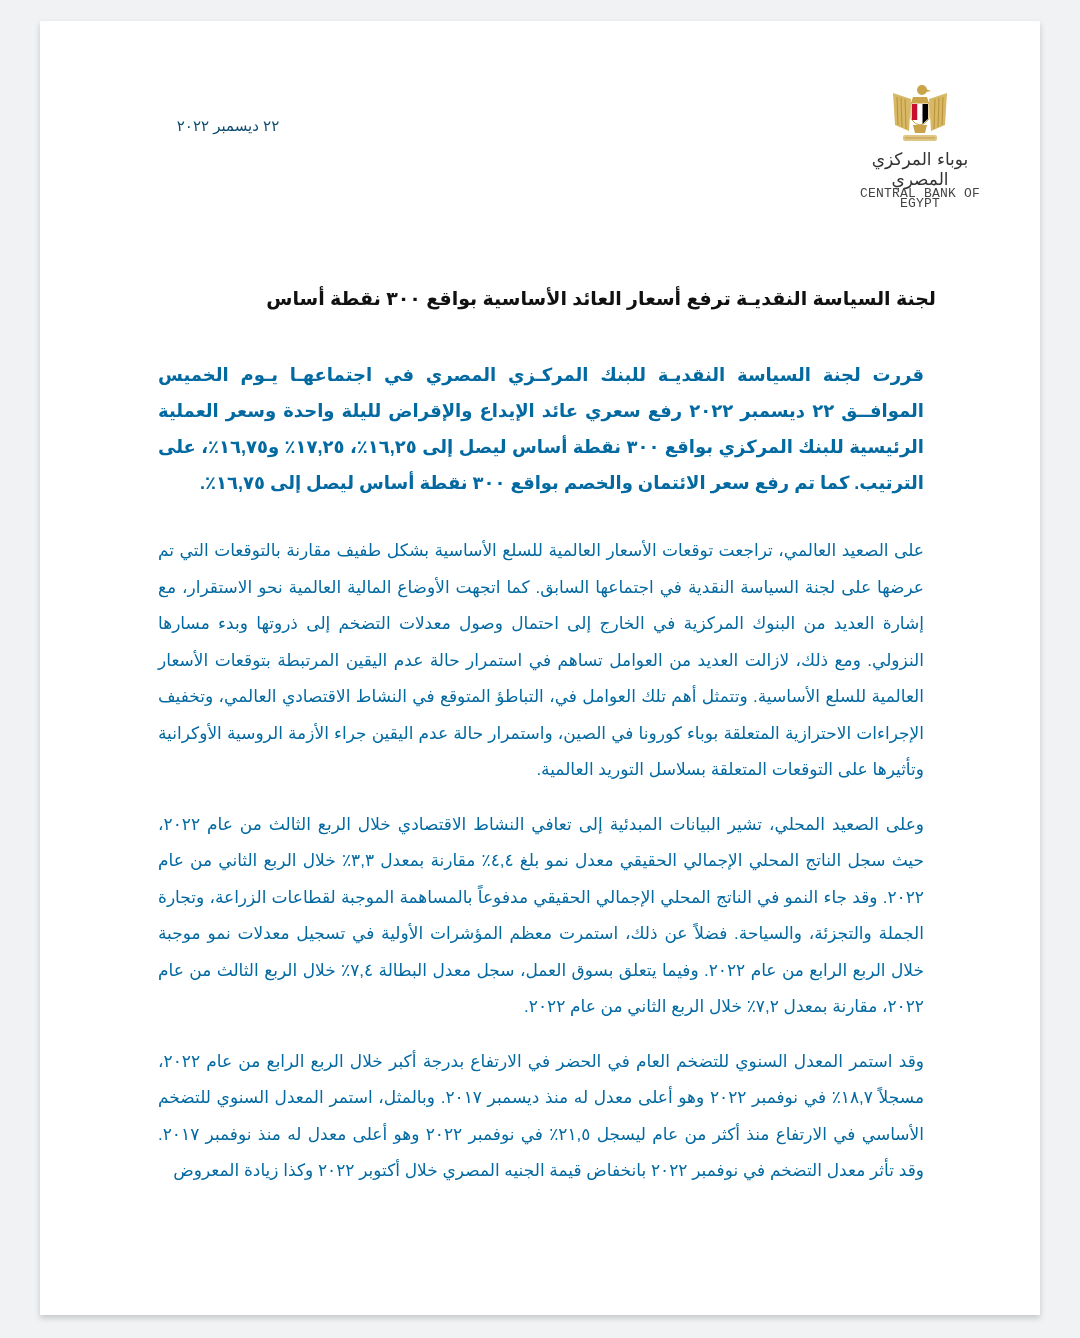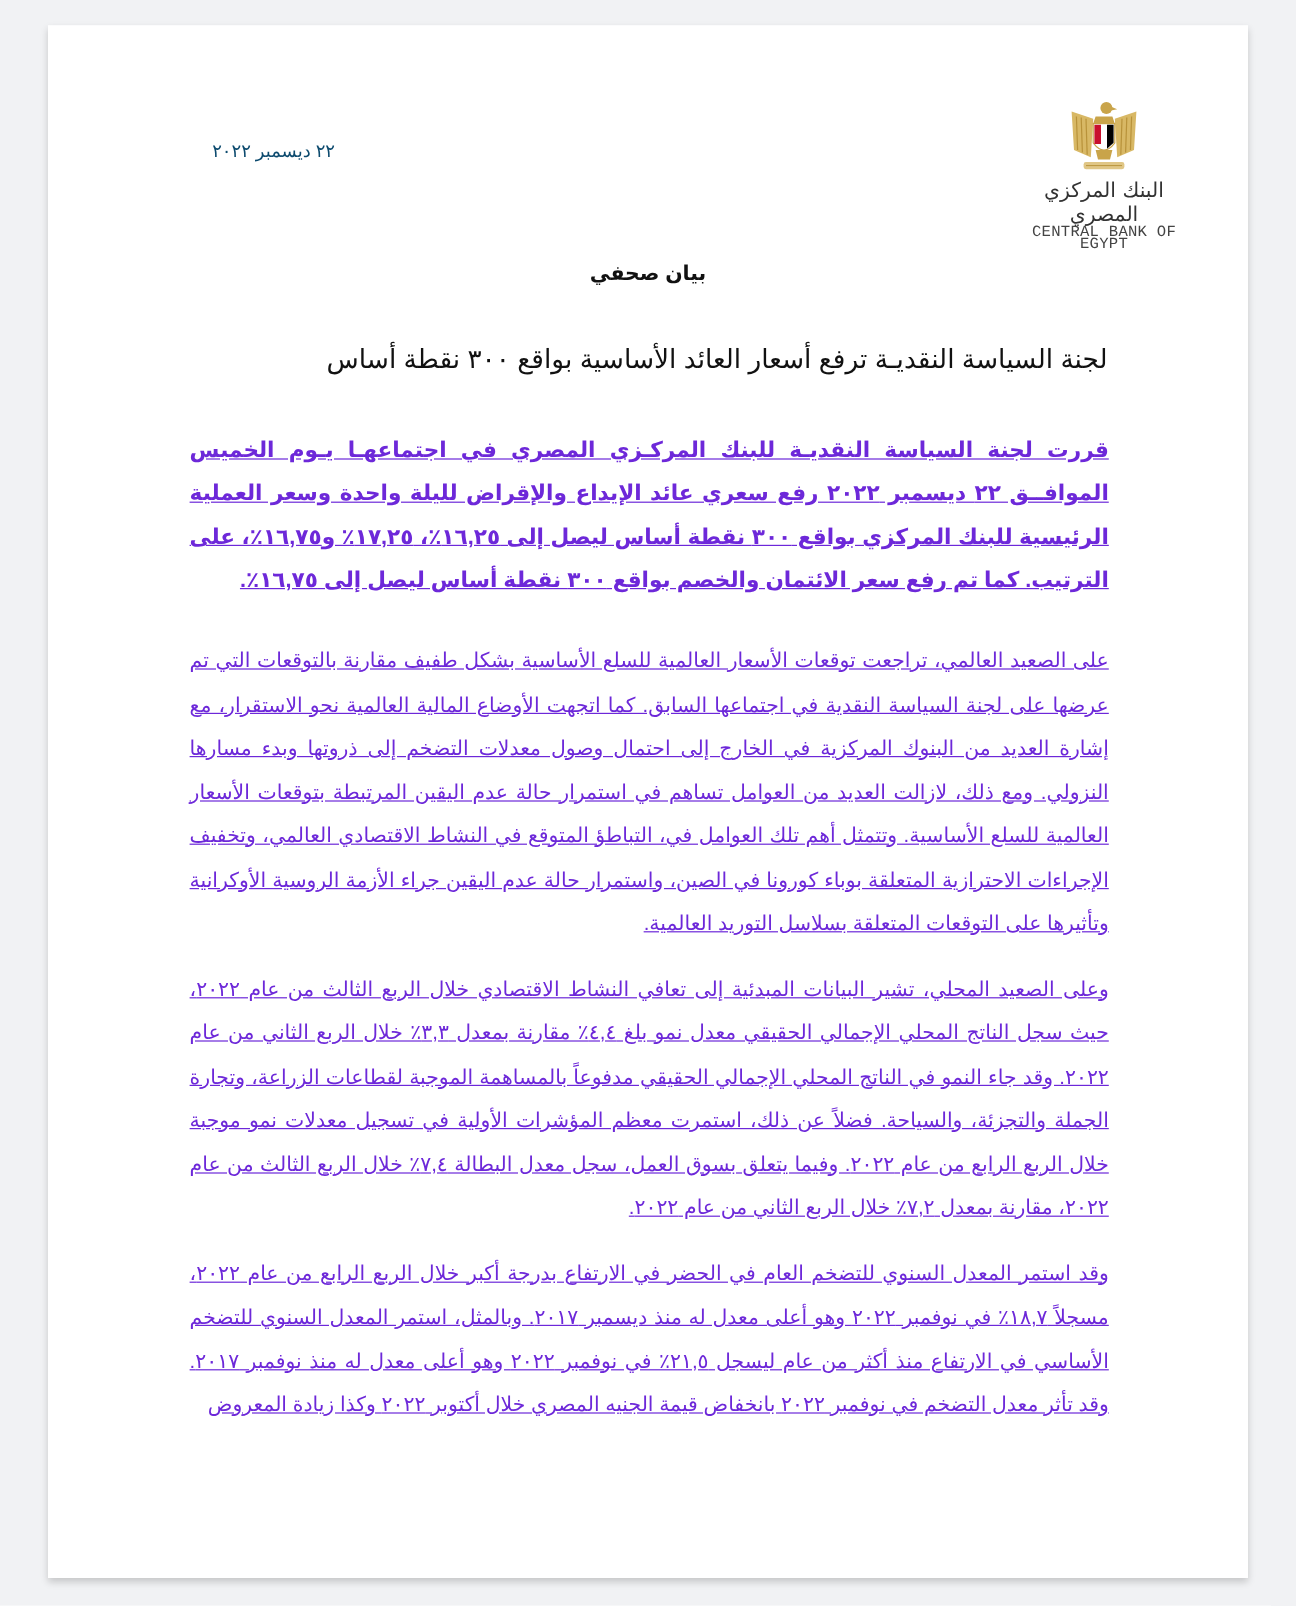--- a/index.html
+++ b/index.html
@@ -52,36 +52,35 @@
       position: absolute;
       left: 0; right: 0; top: 197px;
       text-align: center;
       direction: rtl;
       font-size: 17px;
       font-weight: bold;
       color: #111;
     }
     .heading-main {
       position: absolute;
-      right: 117px; top: 266px;
+      right: 104px; top: 266px;
       width: 760px;
       direction: rtl;
       text-align: right;
-      font-size: 22px;
-      font-weight: normal;
+      font-size: 19px;
+      font-weight: bold;
       color: #111;
     }
     .body {
       position: absolute;
       left: 118px; top: 336px;
       width: 766px;
       direction: rtl;
       text-align: justify;
-      color: #6d28d9;
-      text-decoration: underline;
+      color: #0369a1;
     }
     .para-bold {
       font-size: 18px;
       font-weight: bold;
       line-height: 36px;
       margin: 0 0 32px 0;
       text-align-last: right;
     }
     .para {
       font-size: 17px;
@@ -116,27 +115,26 @@
 
       <path d="M22 20 L40 20 L40 36 Q31 48 22 36 Z" fill="#ffffff" stroke="#c9a44a" stroke-width="1"></path>
       <rect x="23" y="21" width="5.5" height="16" fill="#c8102e"></rect>
       <rect x="28.5" y="21" width="5" height="18" fill="#ffffff"></rect>
       <path d="M33.5 21 L39 21 L39 36 L33.5 41 Z" fill="#000000"></path>
 
       <path d="M24 42 L38 42 L36 50 L26 50 Z" fill="#c9a44a"></path>
       <rect x="14" y="52" width="34" height="6" rx="2" fill="#e0c685"></rect>
       <line x1="16" y1="55" x2="46" y2="55" stroke="#b8923a" stroke-width="0.8"></line>
     </svg>
-    <div class="logo-ar">البنك المركزي المصري</div>
+    <div class="logo-ar">بوباء المركزي المصري</div>
     <div class="logo-en">CENTRAL BANK OF EGYPT</div>
   </div>
 
   <div class="date">٢٢ ديسمبر ٢٠٢٢</div>
 
-  <div class="heading-small">بيان صحفي</div>
 
   <div class="heading-main">لجنة السياسة النقديـة ترفع أسعار العائد الأساسية بواقع ٣٠٠ نقطة أساس</div>
 
   <div class="body">
     <p class="para-bold">قررت لجنة السياسة النقديـة للبنك المركـزي المصري في اجتماعهـا يـوم الخميس الموافــق ٢٢ ديسمبر ٢٠٢٢ رفع سعري عائد الإيداع والإقراض لليلة واحدة وسعر العملية الرئيسية للبنك المركزي بواقع ٣٠٠ نقطة أساس ليصل إلى ١٦,٢٥٪، ١٧,٢٥٪ و١٦,٧٥٪، على الترتيب. كما تم رفع سعر الائتمان والخصم بواقع ٣٠٠ نقطة أساس ليصل إلى ١٦,٧٥٪.</p>
     <p class="para">على الصعيد العالمي، تراجعت توقعات الأسعار العالمية للسلع الأساسية بشكل طفيف مقارنة بالتوقعات التي تم عرضها على لجنة السياسة النقدية في اجتماعها السابق. كما اتجهت الأوضاع المالية العالمية نحو الاستقرار، مع إشارة العديد من البنوك المركزية في الخارج إلى احتمال وصول معدلات التضخم إلى ذروتها وبدء مسارها النزولي. ومع ذلك، لازالت العديد من العوامل تساهم في استمرار حالة عدم اليقين المرتبطة بتوقعات الأسعار العالمية للسلع الأساسية. وتتمثل أهم تلك العوامل في، التباطؤ المتوقع في النشاط الاقتصادي العالمي، وتخفيف الإجراءات الاحترازية المتعلقة بوباء كورونا في الصين، واستمرار حالة عدم اليقين جراء الأزمة الروسية الأوكرانية وتأثيرها على التوقعات المتعلقة بسلاسل التوريد العالمية.</p>
     <p class="para">وعلى الصعيد المحلي، تشير البيانات المبدئية إلى تعافي النشاط الاقتصادي خلال الربع الثالث من عام ٢٠٢٢، حيث سجل الناتج المحلي الإجمالي الحقيقي معدل نمو بلغ ٤,٤٪ مقارنة بمعدل ٣,٣٪ خلال الربع الثاني من عام ٢٠٢٢. وقد جاء النمو في الناتج المحلي الإجمالي الحقيقي مدفوعاً بالمساهمة الموجبة لقطاعات الزراعة، وتجارة الجملة والتجزئة، والسياحة. فضلاً عن ذلك، استمرت معظم المؤشرات الأولية في تسجيل معدلات نمو موجبة خلال الربع الرابع من عام ٢٠٢٢. وفيما يتعلق بسوق العمل، سجل معدل البطالة ٧,٤٪ خلال الربع الثالث من عام ٢٠٢٢، مقارنة بمعدل ٧,٢٪ خلال الربع الثاني من عام ٢٠٢٢.</p>
     <p class="para">وقد استمر المعدل السنوي للتضخم العام في الحضر في الارتفاع بدرجة أكبر خلال الربع الرابع من عام ٢٠٢٢، مسجلاً ١٨,٧٪ في نوفمبر ٢٠٢٢ وهو أعلى معدل له منذ ديسمبر ٢٠١٧. وبالمثل، استمر المعدل السنوي للتضخم الأساسي في الارتفاع منذ أكثر من عام ليسجل ٢١,٥٪ في نوفمبر ٢٠٢٢ وهو أعلى معدل له منذ نوفمبر ٢٠١٧. وقد تأثر معدل التضخم في نوفمبر ٢٠٢٢ بانخفاض قيمة الجنيه المصري خلال أكتوبر ٢٠٢٢ وكذا زيادة المعروض</p>
   </div>
 

